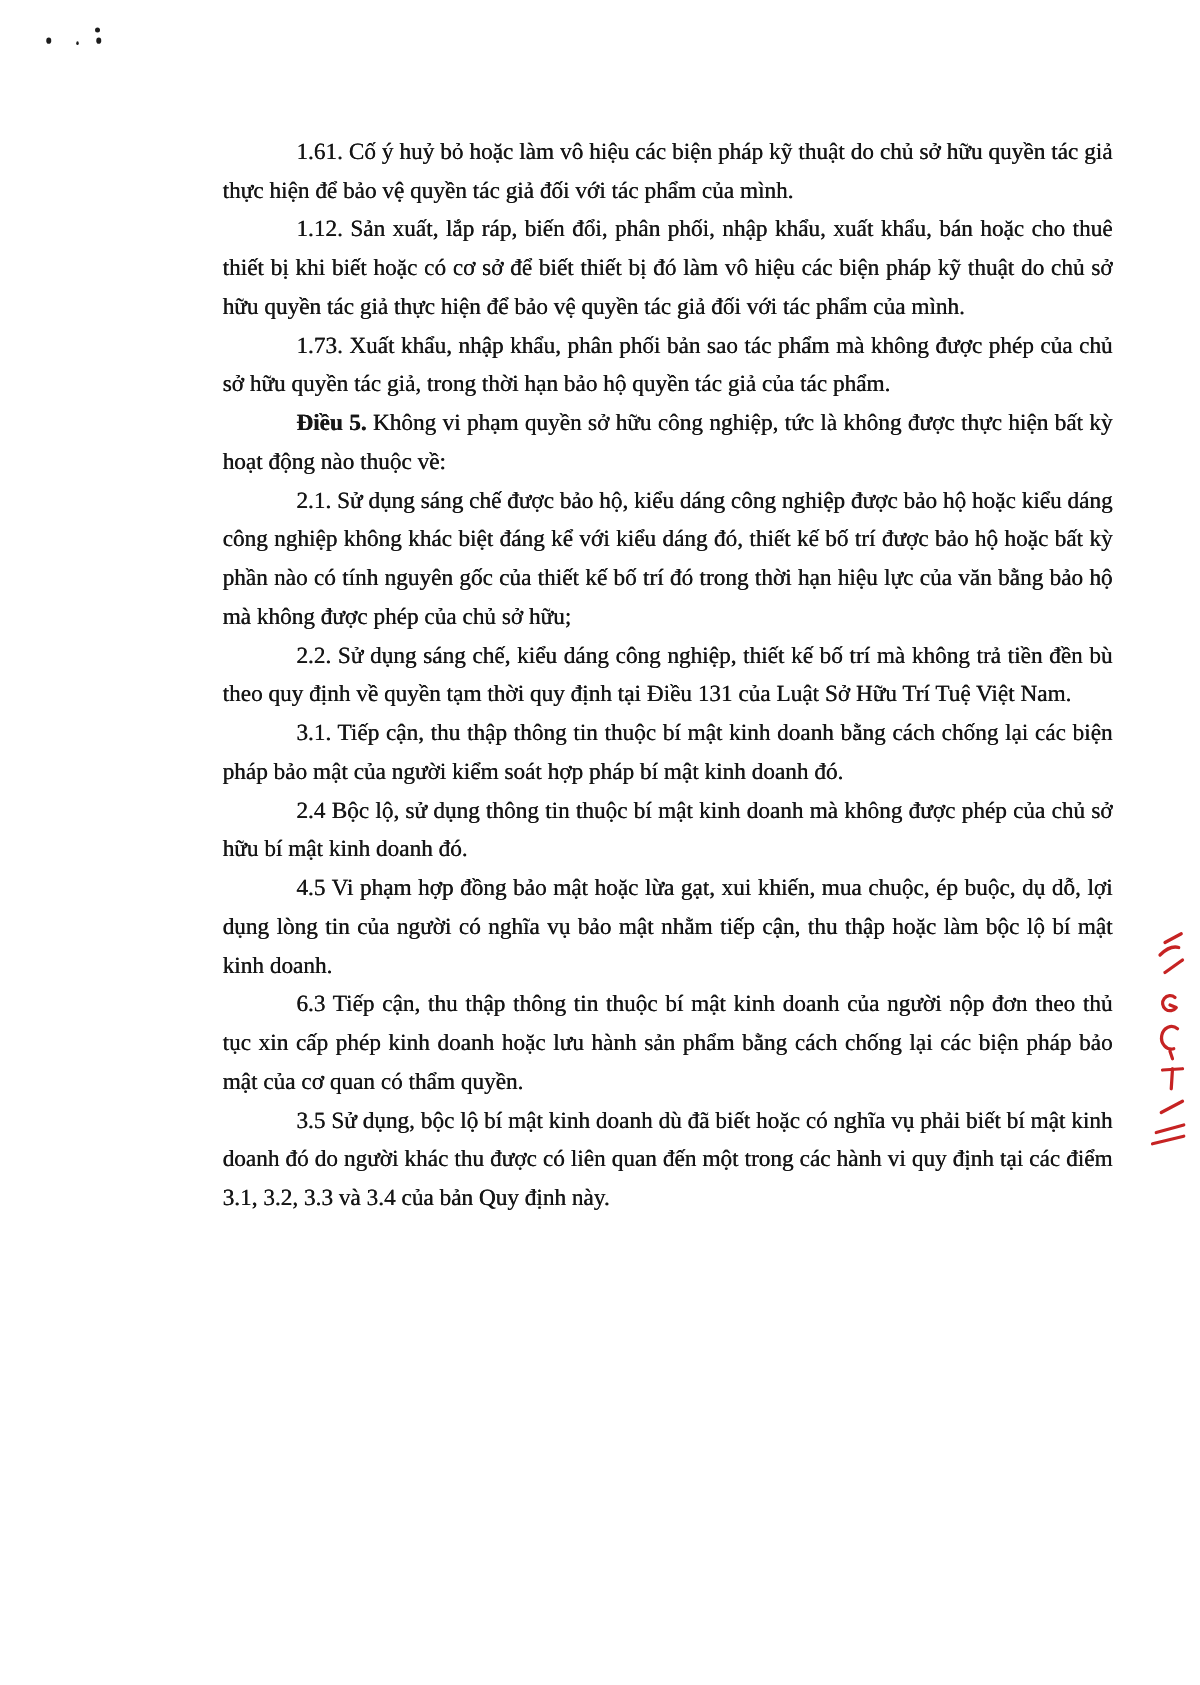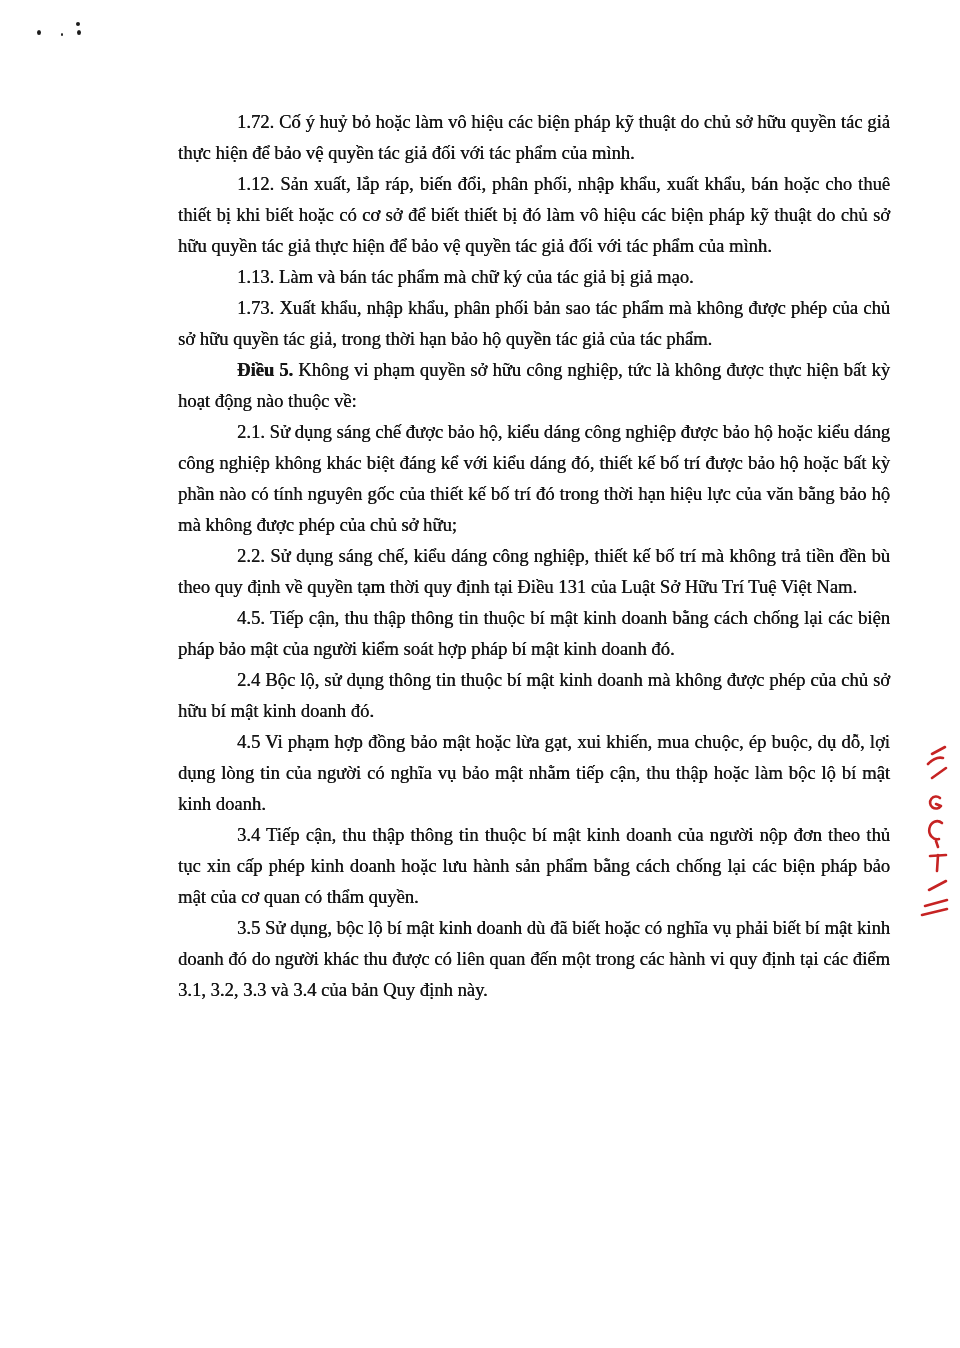--- a/index.html
+++ b/index.html
@@ -64,31 +64,30 @@
 <div class="page" style="background: rgb(255, 255, 255);">
 
   <div class="specks">
     <span class="speck-1"></span>
     <span class="speck-2"></span>
     <span class="speck-3"></span>
     <span class="speck-4"></span>
   </div>
 
   <div class="text-block" style="color: rgb(22, 22, 22);">
-      <p>1.72. Cố ý huỷ bỏ hoặc làm vô hiệu các biện pháp kỹ thuật do chủ sở hữu quyền tác giả thực hiện để bảo vệ quyền tác giả đối với tác phẩm của mình.</p>
+      <p>1.61. Cố ý huỷ bỏ hoặc làm vô hiệu các biện pháp kỹ thuật do chủ sở hữu quyền tác giả thực hiện để bảo vệ quyền tác giả đối với tác phẩm của mình.</p>
       <p>1.12. Sản xuất, lắp ráp, biến đổi, phân phối, nhập khẩu, xuất khẩu, bán hoặc cho thuê thiết bị khi biết hoặc có cơ sở để biết thiết bị đó làm vô hiệu các biện pháp kỹ thuật do chủ sở hữu quyền tác giả thực hiện để bảo vệ quyền tác giả đối với tác phẩm của mình.</p>
-      <p>1.13. Làm và bán tác phẩm mà chữ ký của tác giả bị giả mạo.</p>
       <p>1.73. Xuất khẩu, nhập khẩu, phân phối bản sao tác phẩm mà không được phép của chủ sở hữu quyền tác giả, trong thời hạn bảo hộ quyền tác giả của tác phẩm.</p>
       <p><b>Điều 5.</b> Không vi phạm quyền sở hữu công nghiệp, tức là không được thực hiện bất kỳ hoạt động nào thuộc về:</p>
       <p>2.1. Sử dụng sáng chế được bảo hộ, kiểu dáng công nghiệp được bảo hộ hoặc kiểu dáng công nghiệp không khác biệt đáng kể với kiểu dáng đó, thiết kế bố trí được bảo hộ hoặc bất kỳ phần nào có tính nguyên gốc của thiết kế bố trí đó trong thời hạn hiệu lực của văn bằng bảo hộ mà không được phép của chủ sở hữu;</p>
       <p>2.2. Sử dụng sáng chế, kiểu dáng công nghiệp, thiết kế bố trí mà không trả tiền đền bù theo quy định về quyền tạm thời quy định tại Điều 131 của Luật Sở Hữu Trí Tuệ Việt Nam.</p>
-      <p>4.5. Tiếp cận, thu thập thông tin thuộc bí mật kinh doanh bằng cách chống lại các biện pháp bảo mật của người kiểm soát hợp pháp bí mật kinh doanh đó.</p>
+      <p>3.1. Tiếp cận, thu thập thông tin thuộc bí mật kinh doanh bằng cách chống lại các biện pháp bảo mật của người kiểm soát hợp pháp bí mật kinh doanh đó.</p>
       <p>2.4 Bộc lộ, sử dụng thông tin thuộc bí mật kinh doanh mà không được phép của chủ sở hữu bí mật kinh doanh đó.</p>
       <p>4.5 Vi phạm hợp đồng bảo mật hoặc lừa gạt, xui khiến, mua chuộc, ép buộc, dụ dỗ, lợi dụng lòng tin của người có nghĩa vụ bảo mật nhằm tiếp cận, thu thập hoặc làm bộc lộ bí mật kinh doanh.</p>
-      <p>3.4 Tiếp cận, thu thập thông tin thuộc bí mật kinh doanh của người nộp đơn theo thủ tục xin cấp phép kinh doanh hoặc lưu hành sản phẩm bằng cách chống lại các biện pháp bảo mật của cơ quan có thẩm quyền.</p>
+      <p>6.3 Tiếp cận, thu thập thông tin thuộc bí mật kinh doanh của người nộp đơn theo thủ tục xin cấp phép kinh doanh hoặc lưu hành sản phẩm bằng cách chống lại các biện pháp bảo mật của cơ quan có thẩm quyền.</p>
       <p>3.5 Sử dụng, bộc lộ bí mật kinh doanh dù đã biết hoặc có nghĩa vụ phải biết bí mật kinh doanh đó do người khác thu được có liên quan đến một trong các hành vi quy định tại các điểm 3.1, 3.2, 3.3 và 3.4 của bản Quy định này.</p>
     </div>
 
   <svg class="margin-annotation" viewBox="0 0 52 190" xmlns="http://www.w3.org/2000/svg">
 
     <path d="M27 16 L40 9" stroke="#c62323"></path>
     <path d="M23 26 Q31 18 38 20" stroke="#c62323"></path>
     <path d="M27 40 L41 30" stroke="#c62323"></path>
 
     <path d="M35 60 A6 6 0 1 0 36 68 L31 66" stroke="#c62323"></path>

